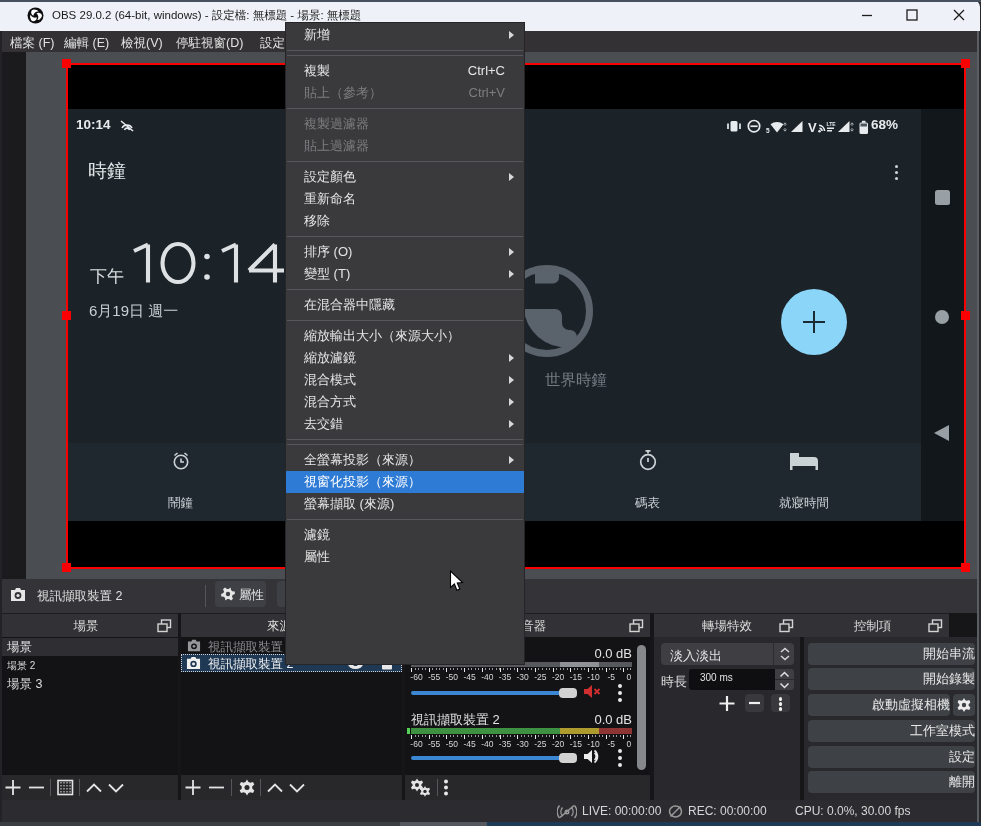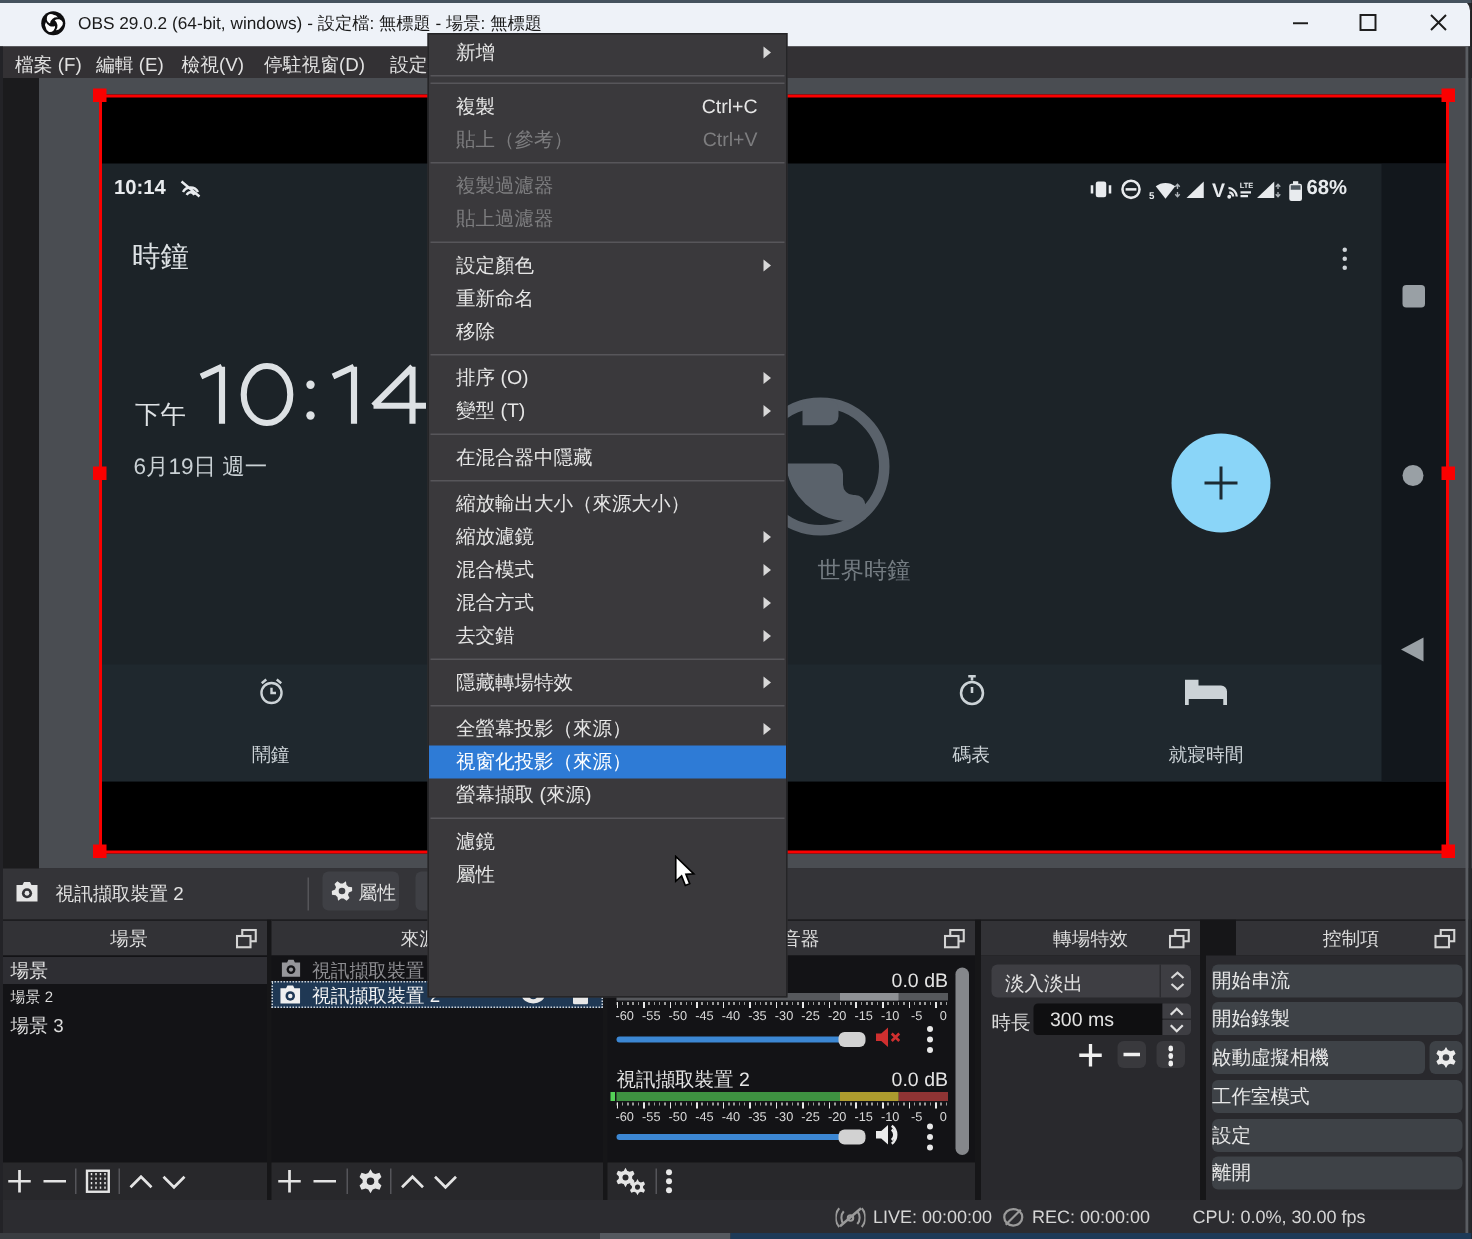--- a/index.html
+++ b/index.html
@@ -44,21 +44,21 @@
   .mi.hl { background:#2e7bd6; color:#fff; }
   .mi .sc { position:absolute; right:19px; }
   .mi .ar { position:absolute; right:10px; top:6.5px; width:0; height:0;
     border-left:5px solid #d8d8d8; border-top:4.5px solid transparent; border-bottom:4.5px solid transparent; }
   .msep { height:1px; background:#57565a; margin:4px 1px; }
 
   .vline { position:absolute; width:1px; background:#555559; }
   svg { display:block; }
   .nowrap { white-space:nowrap; }
   .cbtn { position:absolute; left:4px; width:167px; height:22px; background:#3e4247; border-radius:4px;
-    font-size:13px; color:#e8e8e8; text-align:left; line-height:22px; }
+    font-size:13px; color:#e8e8e8; text-align:right; line-height:22px; }
   .ticks { background-image:
       repeating-linear-gradient(90deg, #e8e8e8 0 1px, transparent 1px 17.7px),
       repeating-linear-gradient(90deg, #9a9a9a 0 1px, transparent 1px 3.54px);
     background-size: 100% 4px, 100% 2px; background-repeat: no-repeat; }
   .tl { position:absolute; width:24px; text-align:center; font-size:8.5px; color:#d8d8d8; }
 </style>
 </head>
 <body>
 <div id="root">
 
@@ -378,21 +378,21 @@
     <div class="abs" style="left:654px;top:24px;width:146px;height:163px;background:#29292d">
       <div class="abs" style="left:7px;top:6px;width:133px;height:22px;background:#3e3e43;border-radius:4px">
         <div class="abs nowrap" style="left:9px;top:3.5px;font-size:13px;color:#e2e2e2">淡入淡出</div>
         <div class="vline" style="left:112px;top:0;height:22px;background:#2c2c30"></div>
         <svg class="abs" style="left:118px;top:4px" width="12" height="14" viewBox="0 0 12 14">
           <path d="M2,5 L6,1.5 L10,5 M2,9 L6,12.5 L10,9" stroke="#d8d8d8" stroke-width="1.5" fill="none"></path>
         </svg>
       </div>
       <div class="abs nowrap" style="left:7px;top:36px;font-size:13px;color:#dcdcdc">時長</div>
       <div class="abs" style="left:35px;top:32px;width:86px;height:21px;background:#0f0f11;border-radius:3px 0 0 3px">
-        <div class="abs nowrap" style="left:11px;top:3px;font-size:13px;color:#e2e2e2">300 ms</div>
+        <div class="abs nowrap" style="left:11px;top:3px;font-size:10px;color:#e2e2e2">300 ms</div>
       </div>
       <div class="abs" style="left:121px;top:32px;width:19px;height:10px;background:#3e3e43;border-radius:0 3px 0 0">
         <svg class="abs" style="left:4px;top:2px" width="11" height="7" viewBox="0 0 11 7">
             <path d="M1.5,5.5 L5.5,1.5 L9.5,5.5" stroke="#e0e0e0" stroke-width="1.5" fill="none"></path>
           </svg>
       </div>
       <div class="abs" style="left:121px;top:42.5px;width:19px;height:10.5px;background:#3e3e43;border-radius:0 0 3px 0">
         <svg class="abs" style="left:4px;top:2px" width="11" height="7" viewBox="0 0 11 7">
             <path d="M1.5,1.5 L5.5,5.5 L9.5,1.5" stroke="#e0e0e0" stroke-width="1.5" fill="none"></path>
           </svg>
@@ -403,21 +403,21 @@
       <div class="abs" style="left:91px;top:57px;width:19px;height:18px;background:#39393d;border-radius:4px">
         <svg class="abs" style="left:2px;top:1px" width="15" height="16" viewBox="0 0 15 16">
             <path d="M2,8 H13" stroke="#f0f0f0" stroke-width="2.2"></path>
           </svg>
       </div>
       <div class="abs" style="left:117px;top:57px;width:19px;height:18px;background:#39393d;border-radius:4px">
         <div class="abs" style="left:7.5px;top:3px;width:3.5px;height:3.5px;border-radius:50%;background:#f0f0f0;box-shadow:0 5px 0 #f0f0f0,0 10px 0 #f0f0f0"></div>
       </div>
     </div>
 
-    <div class="dock-h" style="left:824px;width:153px">控制項
+    <div class="dock-h" style="left:796px;width:153px">控制項
       <svg class="abs" style="right:6px;top:5px" width="15" height="14" viewBox="0 0 15 14">
         <rect x="4.5" y="1" width="9" height="7.5" fill="none" stroke="#d4d4d4" stroke-width="1.4"></rect>
         <rect x="1" y="5" width="9" height="7.5" fill="#323236" stroke="#d4d4d4" stroke-width="1.4"></rect>
       </svg>
     </div>
     <div class="abs" style="left:804px;top:24px;width:173px;height:163px;background:#29292d">
       <div class="cbtn" style="top:6px">開始串流</div>
       <div class="cbtn" style="top:31px">開始錄製</div>
       <div class="cbtn" style="top:57px;width:142px">啟動虛擬相機</div>
       <div class="abs" style="left:149px;top:57px;width:22px;height:22px;background:#3e4247;border-radius:4px">
@@ -476,21 +476,20 @@
     <div class="mi">變型 (T)<span class="ar"></span></div>
     <div class="msep"></div>
     <div class="mi">在混合器中隱藏</div>
     <div class="msep"></div>
     <div class="mi">縮放輸出大小（來源大小）</div>
     <div class="mi">縮放濾鏡<span class="ar"></span></div>
     <div class="mi">混合模式<span class="ar"></span></div>
     <div class="mi">混合方式<span class="ar"></span></div>
     <div class="mi">去交錯<span class="ar"></span></div>
     <div class="msep"></div>
-    <div class="mi">隱藏轉場特效<span class="ar"></span></div>
     <div class="msep"></div>
     <div class="mi">全螢幕投影（來源）<span class="ar"></span></div>
     <div class="mi hl">視窗化投影（來源）</div>
     <div class="mi">螢幕擷取 (來源)</div>
     <div class="msep"></div>
     <div class="mi">濾鏡</div>
     <div class="mi">屬性</div>
   </div>
 
   <svg class="abs" style="left:449px;top:570px;z-index:60" width="15" height="22" viewBox="0 0 15 22">

